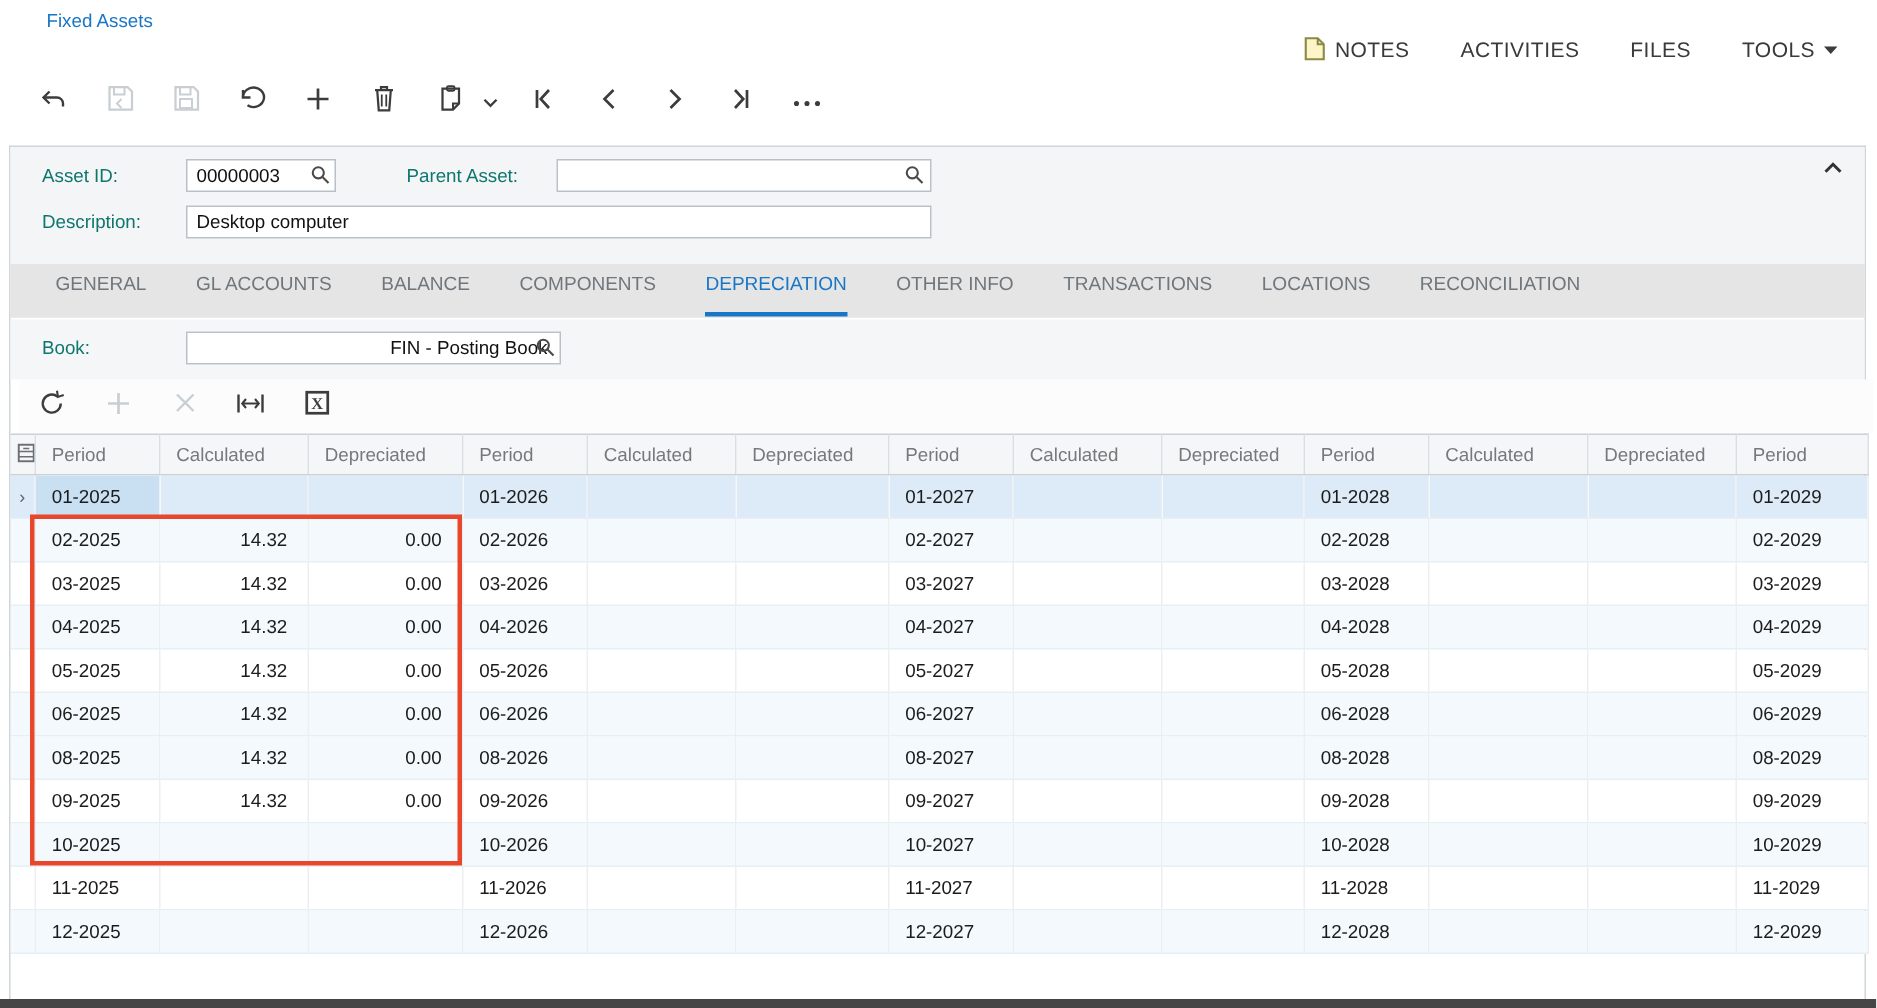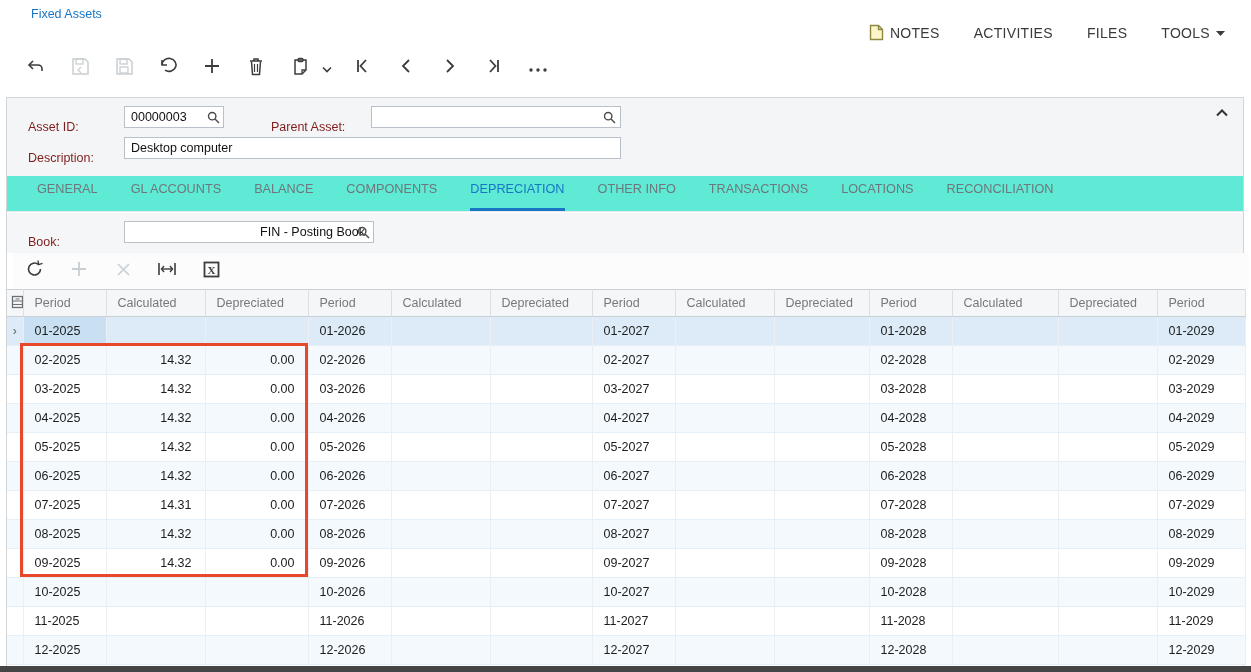--- a/index.html
+++ b/index.html
@@ -17,29 +17,29 @@
   
   .main-toolbar { position:absolute; left:14px; top:52px; display:flex; align-items:center; height:32px; }
   .tb-btn { width:44px; height:30px; display:flex; align-items:center; justify-content:center; cursor:pointer; }
   .tb-btn.disabled { cursor:default; }
   .tb-btn.narrow { width:26px; margin-left:-8px; }
 
   
   .panel { position:absolute; left:6px; top:97px; width:1238px; height:569px;
            border:1px solid #cfd5d9; border-bottom:none; background:#fff; }
   .form-area { position:absolute; left:0; top:0; width:100%; height:78px; background:#f4f5f6; }
-  .fld-label { position:absolute; font-size:12.5px; color:#7f1d1d;margin-top:10px; }
+  .fld-label { position:absolute; font-size:12.5px; color:#0f766e; }
   .txt-input { position:absolute; height:22px; background:#fff; border:1px solid #b9c0c7; font-size:12.5px;
                color:#111; padding:0 8px 0 6px; font-family:"Liberation Sans",sans-serif; }
   .txt-input.noicon { padding-right:6px; }
   .input-search-ic { position:absolute; cursor:pointer; }
   .collapse-btn { position:absolute; right:14px; top:6px; cursor:pointer; }
 
   
-  .tabs { position:absolute; left:0; top:78px; width:100%; height:36px; background:#5eead4;
+  .tabs { position:absolute; left:0; top:78px; width:100%; height:36px; background:#e5e5e5;
           display:flex; align-items:flex-end; padding-left:30px; gap:33px; border-bottom:1px solid #e6eaed; }
   .tab { font-size:12.7px; color:#6f767c; padding-bottom:12px; border-bottom:3px solid transparent; cursor:pointer; white-space:nowrap; }
   .tab.active { color:#1976c5; border-bottom-color:#1976c5; }
 
   
   .book-row { position:absolute; left:0; top:115px; width:100%; height:40px; background:#f5f6f7; }
   .book-row .fld-label { left:21px; top:12px; }
 
   
   .grid-toolbar { position:absolute; left:6px; top:155px; width:100%; height:36px; background:#fcfcfd;
@@ -393,36 +393,20 @@
               <td class="num"></td>
               <td class="num"></td>
               <td class="">06-2027</td>
               <td class="num"></td>
               <td class="num"></td>
               <td class="">06-2028</td>
               <td class="num"></td>
               <td class="num"></td>
               <td class="">06-2029</td>
             </tr>
-            <tr>
-              <td class="iconcol"></td>
-              <td class="">07-2025</td>
-              <td class="num">14.31</td>
-              <td class="num">0.00</td>
-              <td class="">07-2026</td>
-              <td class="num"></td>
-              <td class="num"></td>
-              <td class="">07-2027</td>
-              <td class="num"></td>
-              <td class="num"></td>
-              <td class="">07-2028</td>
-              <td class="num"></td>
-              <td class="num"></td>
-              <td class="">07-2029</td>
-            </tr>
             <tr class="alt">
               <td class="iconcol"></td>
               <td class="">08-2025</td>
               <td class="num">14.32</td>
               <td class="num">0.00</td>
               <td class="">08-2026</td>
               <td class="num"></td>
               <td class="num"></td>
               <td class="">08-2027</td>
               <td class="num"></td>

